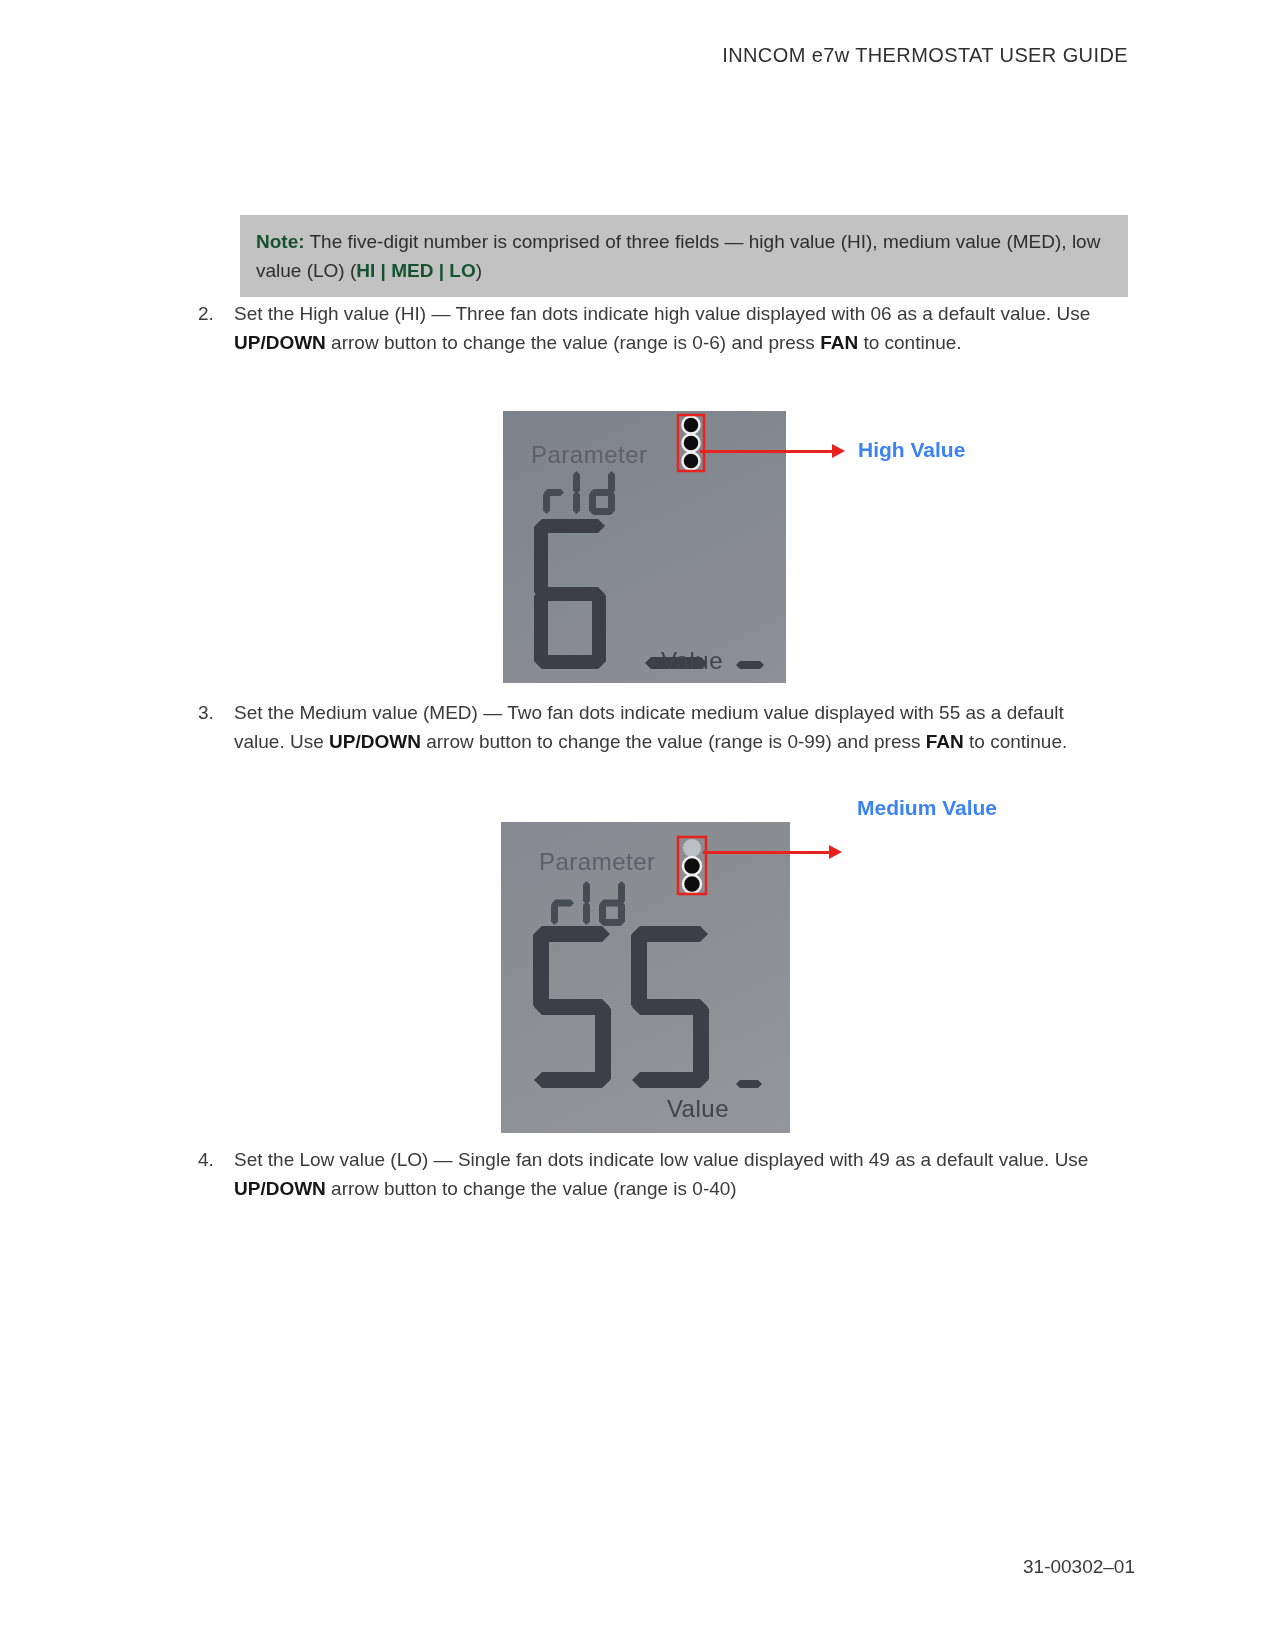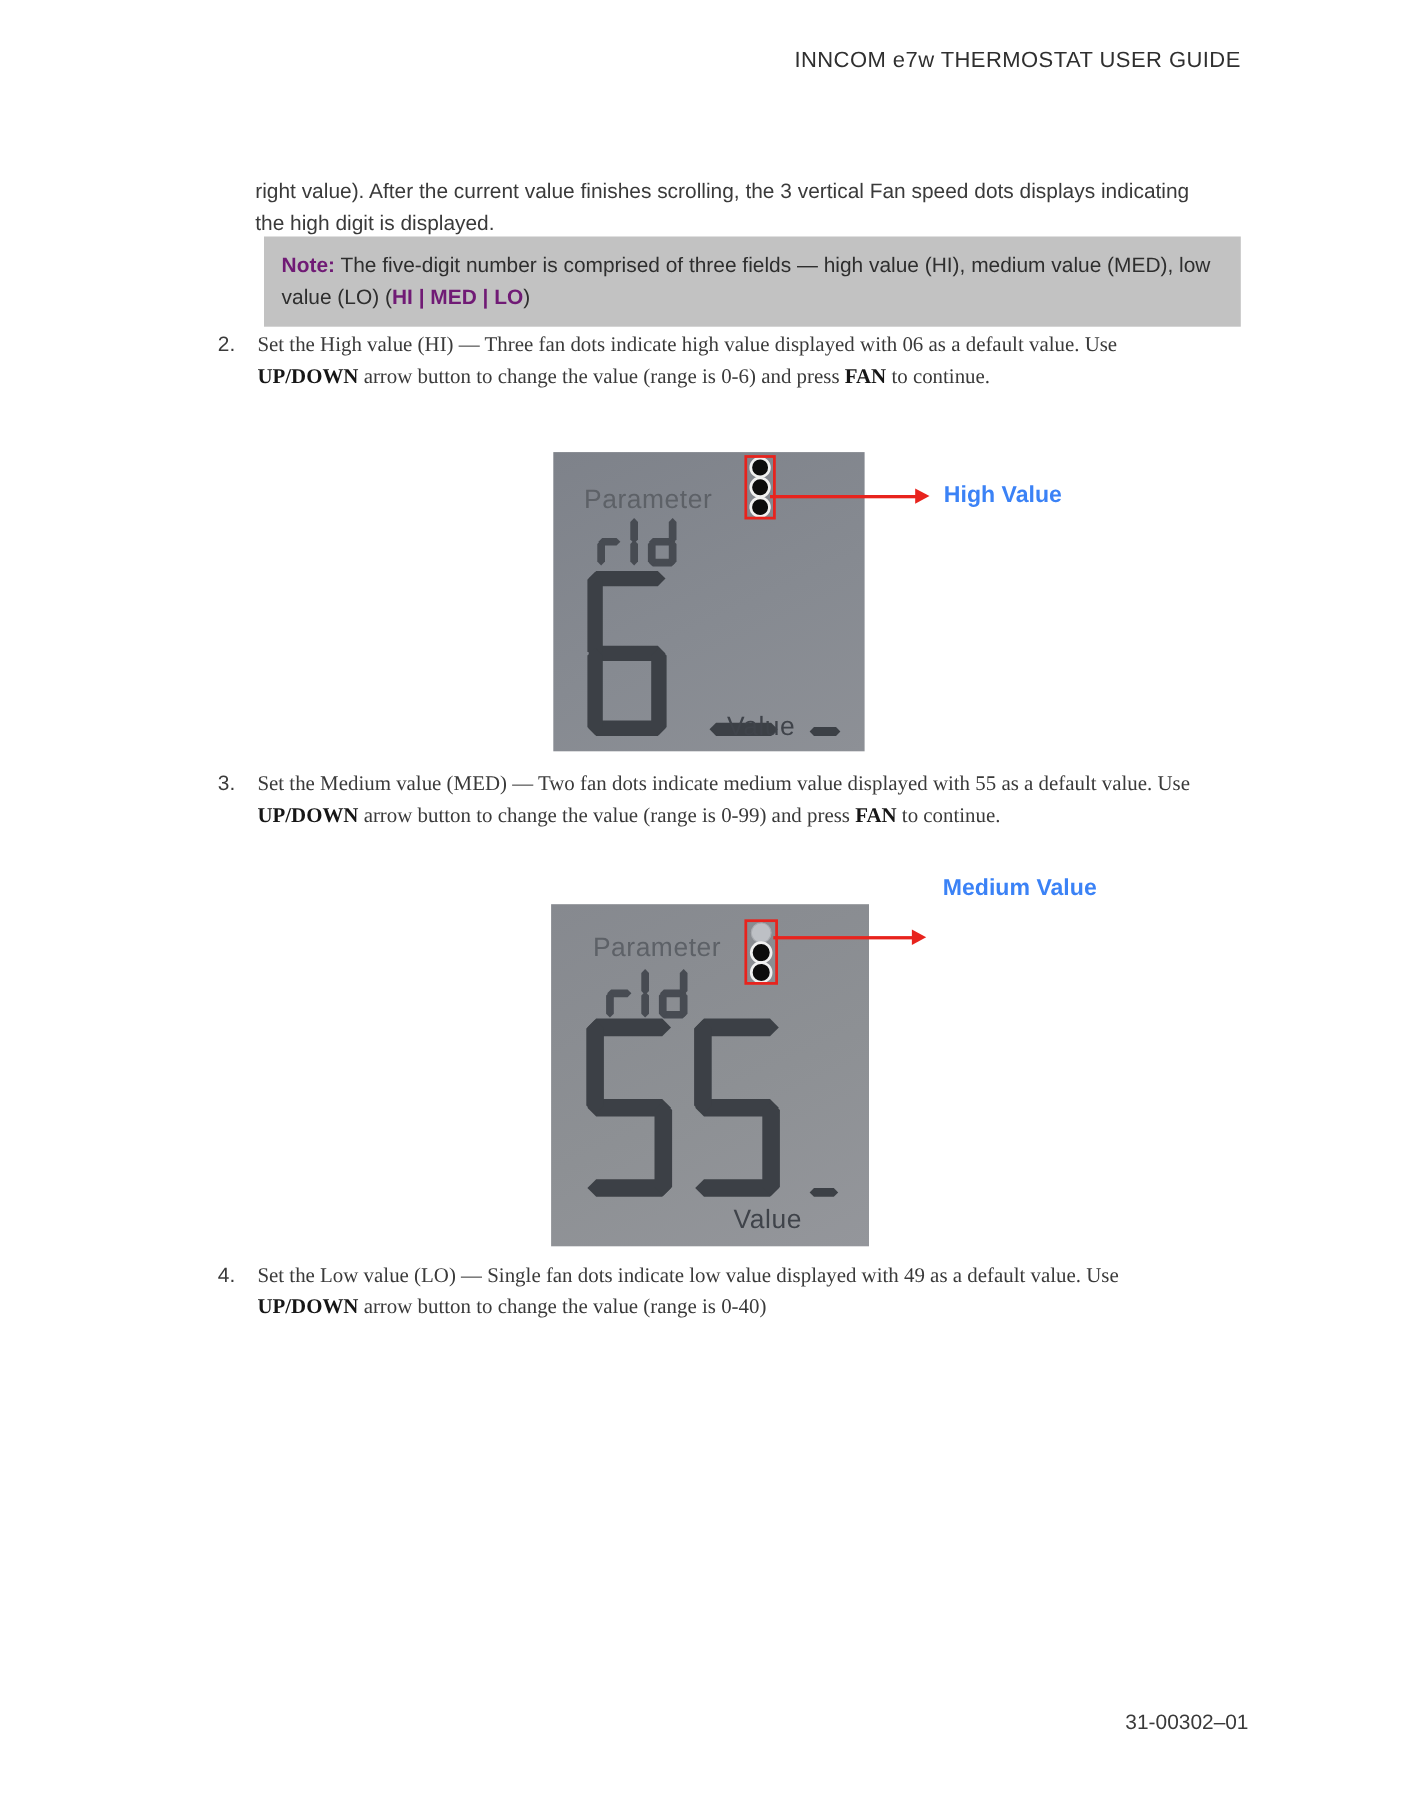--- a/index.html
+++ b/index.html
@@ -6,25 +6,25 @@
   .page{position:relative;width:1275px;height:1650px;background:#ffffff;overflow:hidden;
         font-family:"Liberation Sans",sans-serif;color:#3a3a3a;}
 
   .header{position:absolute;top:44px;left:0;right:147px;text-align:right;
           font-size:20px;color:#2f2f2f;letter-spacing:.4px;padding-left:20px;}
 
   .intro{position:absolute;left:232px;top:141px;width:872px;font-size:19px;line-height:29px;}
 
   .note{position:absolute;left:240px;top:215px;width:856px;background:#c2c2c2;
         padding:12px 16px;font-size:19px;line-height:29px;color:#2e2e2e;}
-  .note b{color:#701a75;}
+  .note b{color:#14532d;}
 
   .step{position:absolute;left:198px;display:flex;font-size:19px;line-height:29px;}
   .step-num{width:36px;flex:none;}
-  .step-text{width:872px;font-family:Liberation Serif, serif;}
+  .step-text{width:872px;}
   .step b{color:#161616;}
 
   
   .display{position:absolute;overflow:hidden;padding-left:12px;}
   .display-0{left:503px;top:411px;width:271px;height:272px;
              background:linear-gradient(155deg,#7e828a 0%,#868a91 55%,#8d9096 100%);}
   .display-1{left:501px;top:822px;width:277px;height:311px;
              background:linear-gradient(155deg,#86898f 0%,#8d9094 55%,#94969b 100%);}
   .display svg{position:absolute;left:0;top:0;width:100%;height:100%;}
   .param-label{position:absolute;font-size:24px;color:#5d6167;letter-spacing:.5px;}
@@ -45,21 +45,20 @@
 </style>
 </head>
 <body>
 
 <div class="page">
 
   <div class="header">
     <span>INNCOM e7w THERMOSTAT USER GUIDE</span>
   </div>
 
-  <p class="intro">right value). After the current value finishes scrolling, the 3 vertical Fan speed dots displays indicating the high digit is displayed.</p>
 
   <div class="note">
     <b>Note:</b><span> The five-digit number is comprised of three fields — high value (HI), medium value (MED), low value (LO) (</span><b>HI | MED | LO</b><span>)</span>
   </div>
 
   <div class="step" style="top:299px;">
     <span class="step-num">2.</span>
     <div class="step-text"><span>Set the High value (HI) — Three fan dots indicate high value displayed with 06 as a default value. Use </span><b>UP/DOWN</b><span> arrow button to change the value (range is 0-6) and press </span><b>FAN</b><span> to continue.</span></div>
   </div>
 

